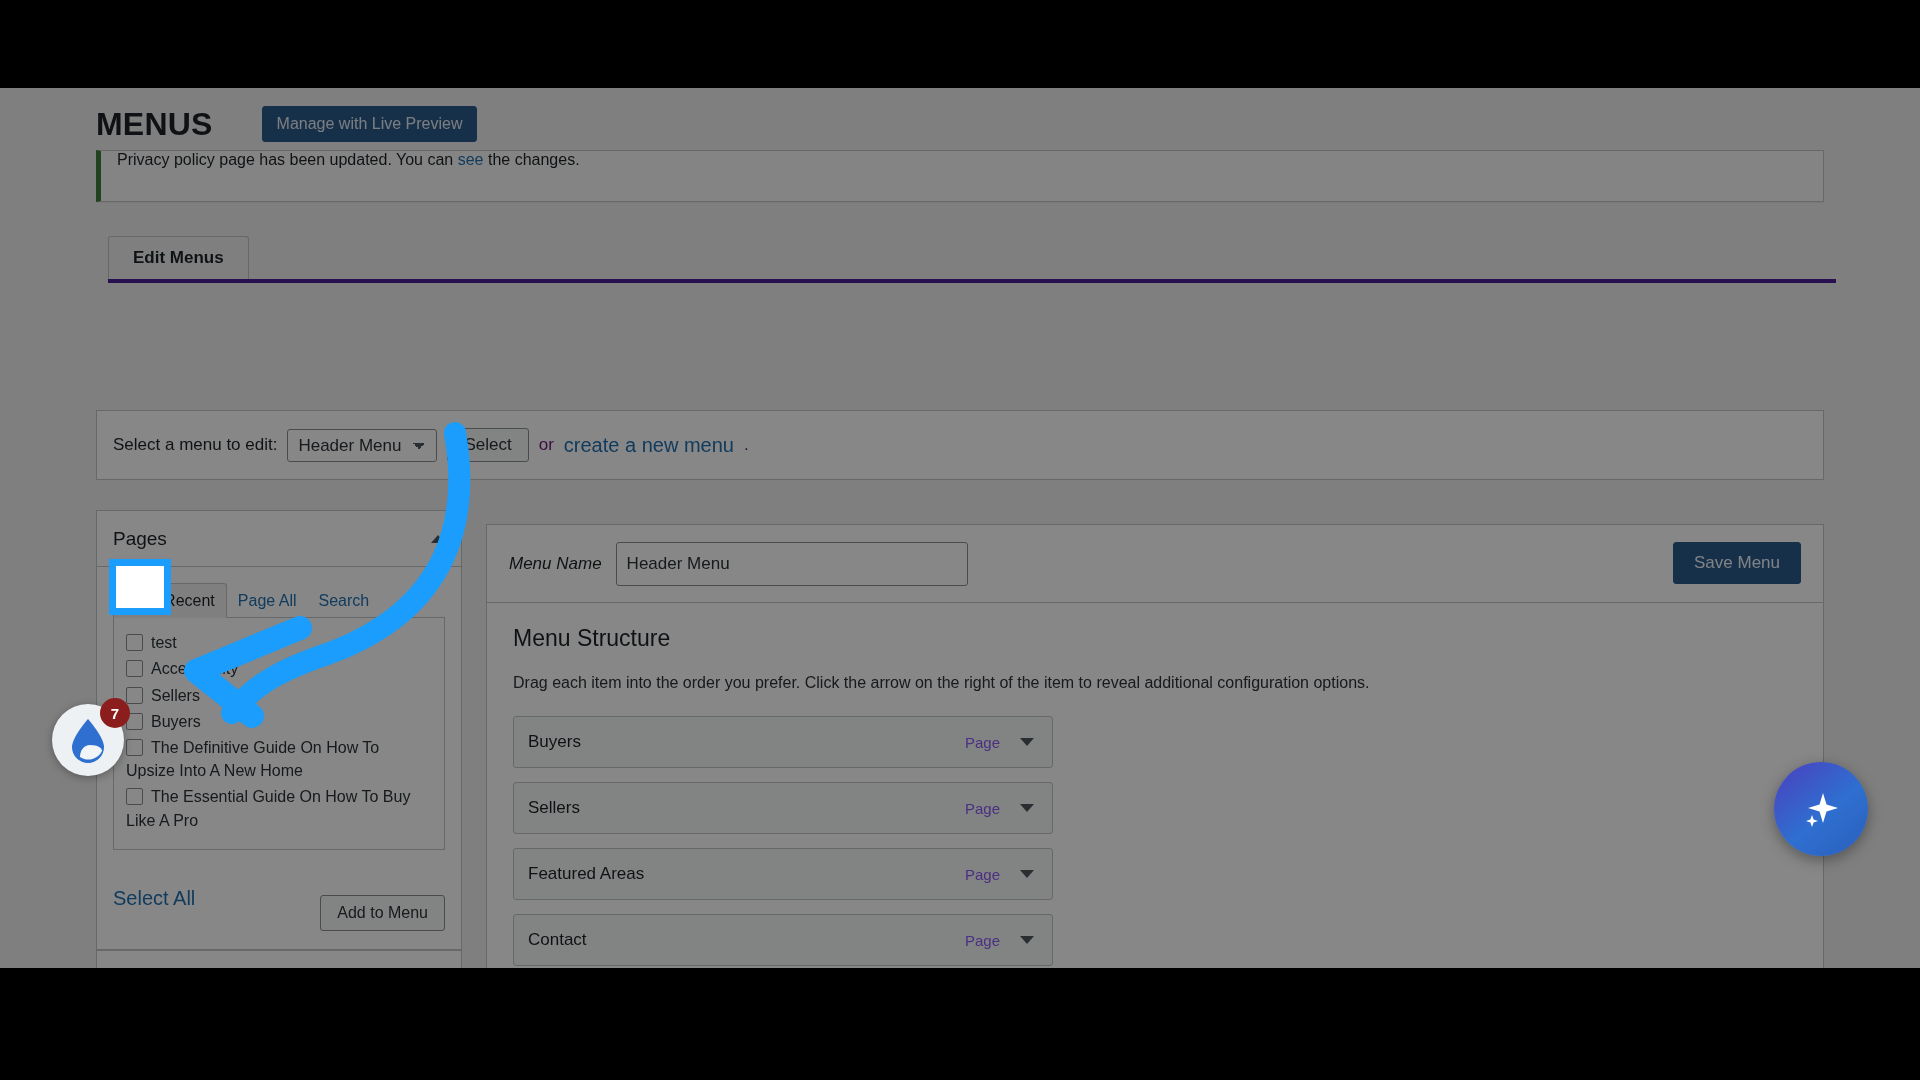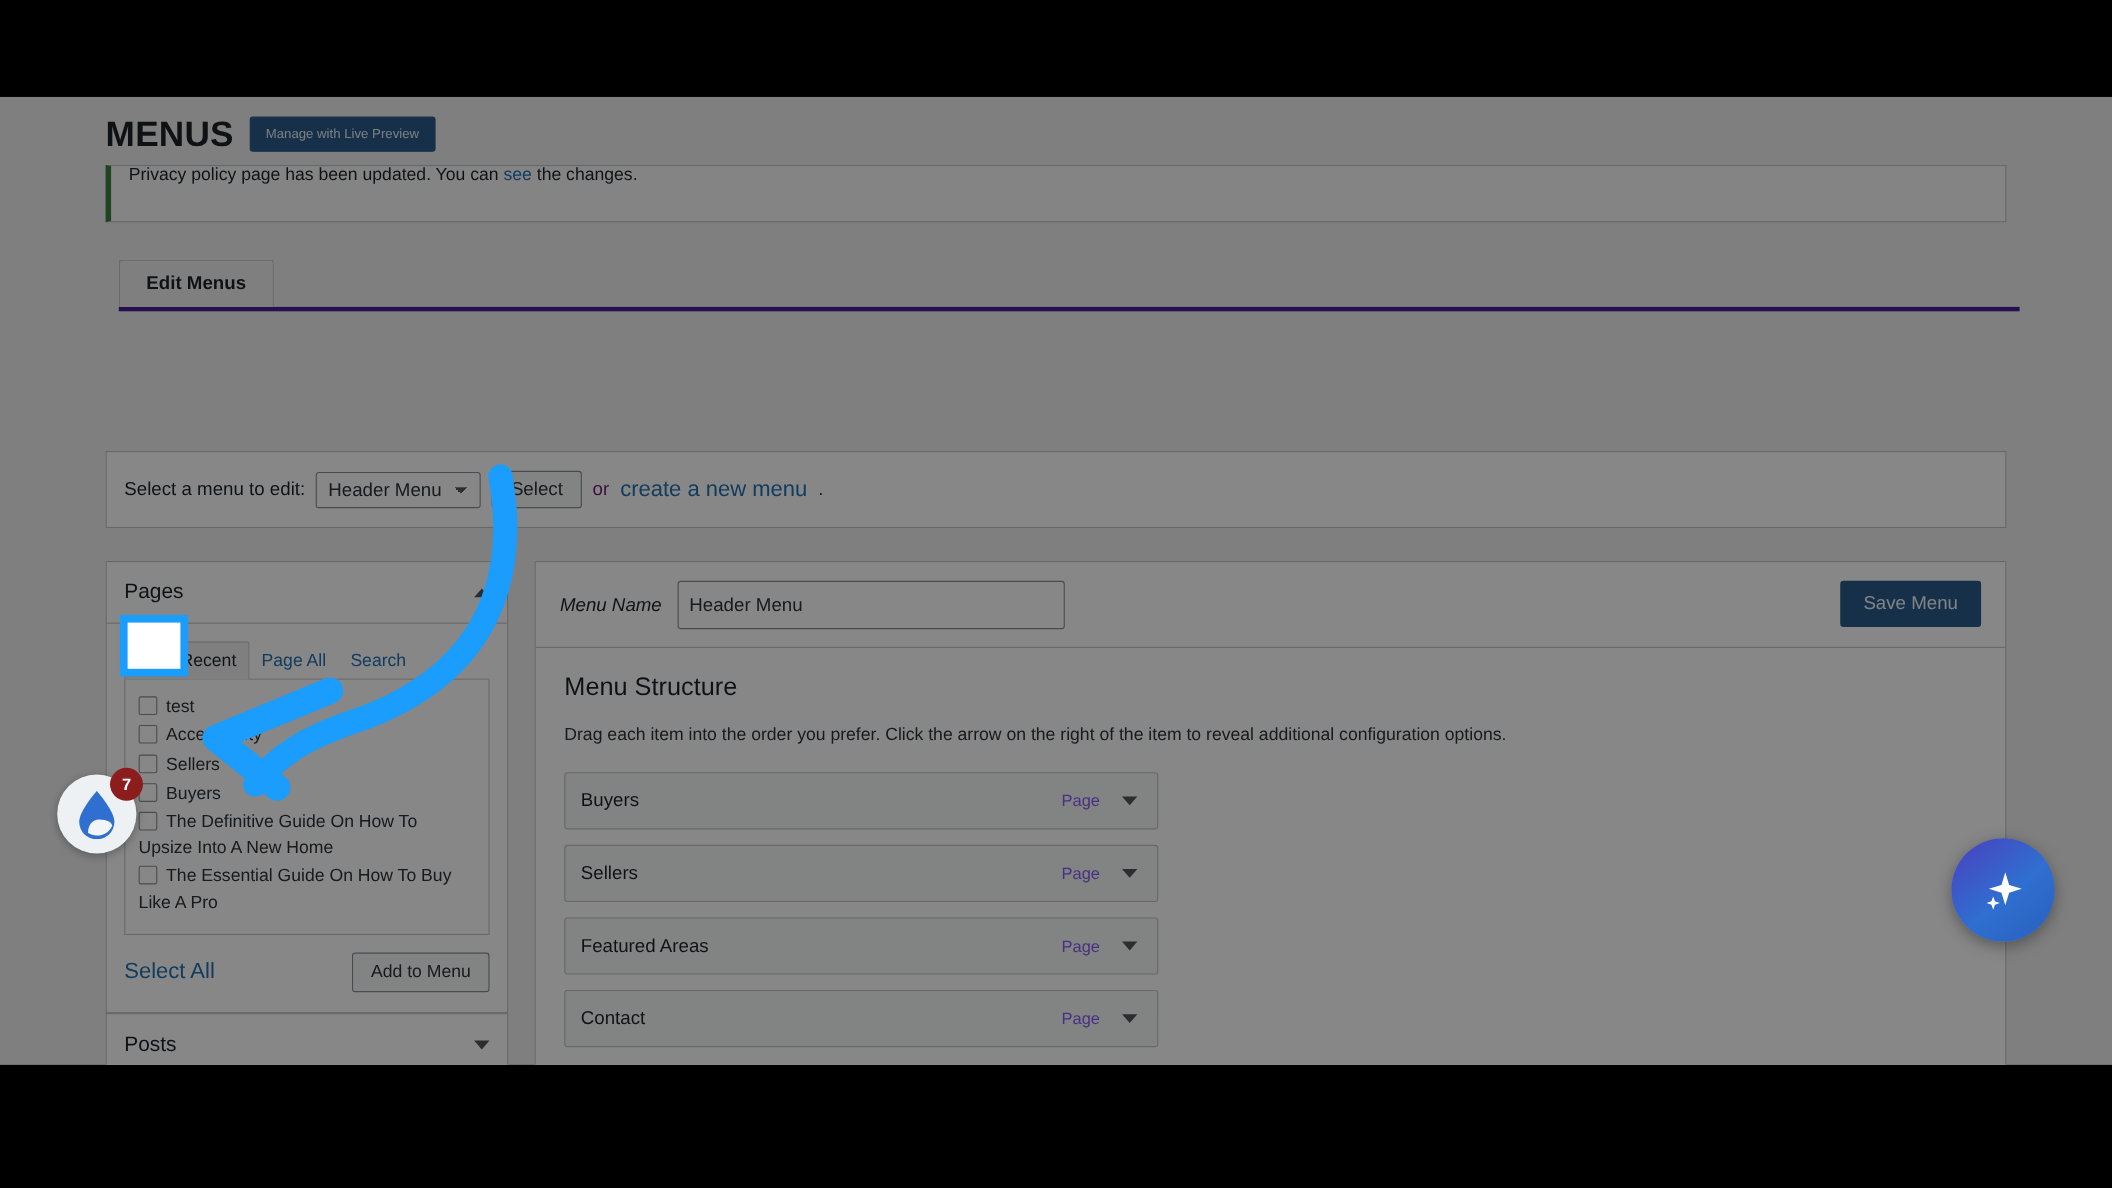--- a/index.html
+++ b/index.html
@@ -29,21 +29,21 @@
   .wrap{position:absolute;left:0;top:0;width:1920px;}
 
   
   .heading-row{position:absolute;left:96px;top:18px;display:flex;align-items:center;gap:14px;}
   .h1{
     font-size:32px;font-weight:700;color:#1d2327;letter-spacing:.2px;
     text-transform:uppercase;line-height:1;
   }
   .btn-live{
     background:#2b5b8c;color:#e9eef3;border:1px solid #2b5b8c;border-radius:3px;
-    font-size:12px;padding:8px 14px;line-height:1.1;
+    font-size:16px;padding:8px 14px;line-height:1.1;margin-left:35px;
   }
 
   
   .notice{
     position:absolute;left:96px;top:62px;width:1728px;height:52px;
     background:#fafafa;border:1px solid #c3c4c7;border-left:5px solid #3b7d3b;
     box-shadow:0 1px 1px rgba(0,0,0,.04);
     display:flex;align-items:flex-start;box-sizing:border-box;
   }
   .notice p{margin:0 0 0 16px;font-size:16px;color:#1d2327;}
@@ -113,25 +113,25 @@
   .chkrow{display:block;font-size:16px;color:#2c3338;line-height:1.45;margin:3px 0;}
   .chkrow input{
     -webkit-appearance:none;appearance:none;width:17px;height:17px;
     border:1px solid #8c8f94;background:#fff;border-radius:2px;
     vertical-align:-3px;margin:0 8px 0 0;
   }
   .listactions{display:flex;align-items:center;justify-content:space-between;margin-top:16px;}
   .link{color:#2271b1;font-size:20px;text-decoration:none;}
   .btn-add{
     background:#f6f7f7;border:1px solid #8c8f94;border-radius:3px;color:#2c3338;
-    font-size:16px;padding:8px 16px;font-family:"Liberation Sans", sans-serif;
-  }
-
-  
-  .rightcol{position:absolute;left:486px;top:422px;width:1338px;background:#fff;border:1px solid #c3c4c7;box-sizing:border-box;}
+    font-size:16px;padding:8px 16px;font-family:"Liberation Sans", sans-serif;margin-top:29px;
+  }
+
+  
+  .rightcol{position:absolute;left:486px;top:436px;width:1338px;background:#fff;border:1px solid #c3c4c7;box-sizing:border-box;}
   .namebar{
     height:78px;border-bottom:1px solid #c3c4c7;display:flex;align-items:center;
     padding:0 22px;box-sizing:border-box;position:relative;
   }
   .namebar .mn{font-size:17px;font-style:italic;color:#1d2327;margin-right:14px;}
   .nameinput{
     width:352px;height:44px;border:1px solid #8c8f94;border-radius:3px;background:#fff;
     font-size:17px;color:#2c3338;padding:0 10px;box-sizing:border-box;
     font-family:"Liberation Sans", sans-serif;
   }

